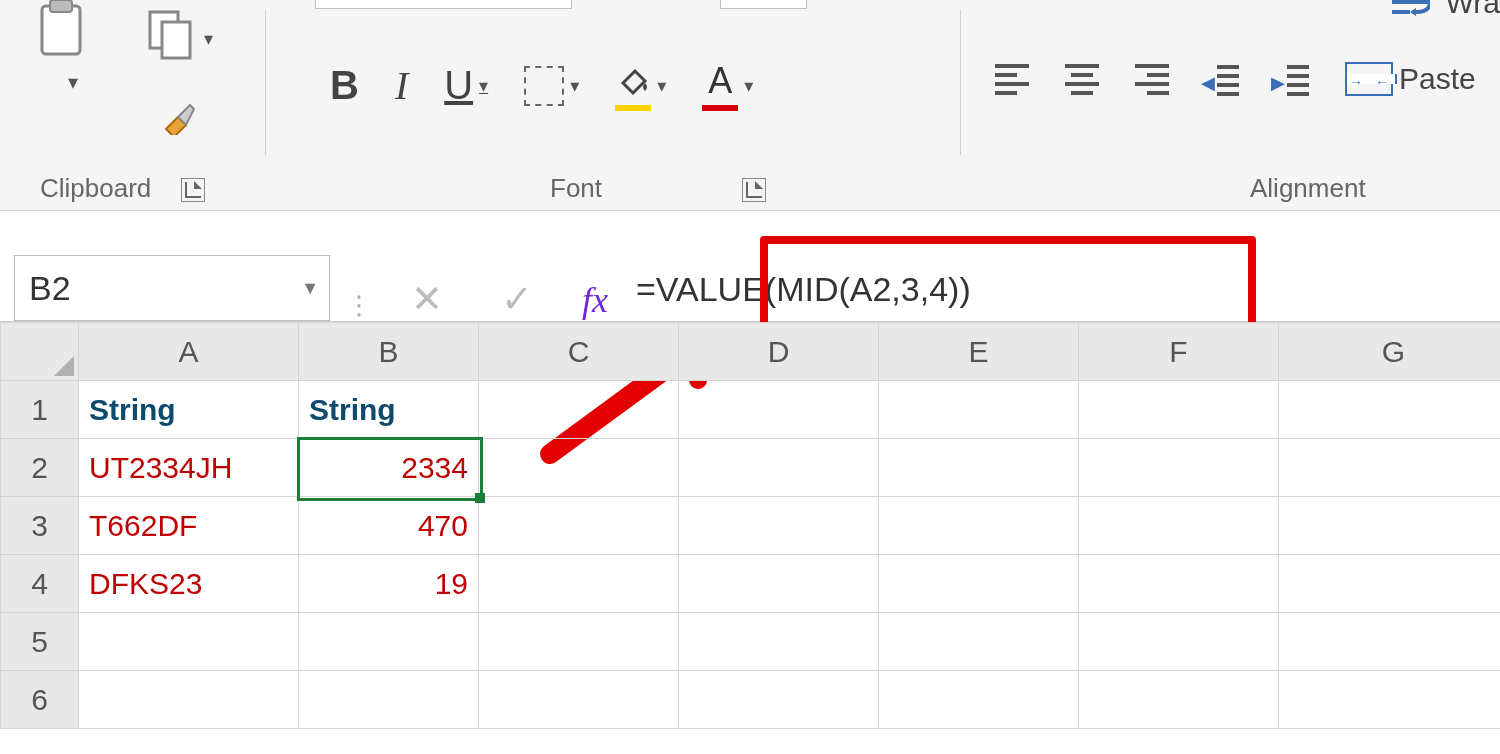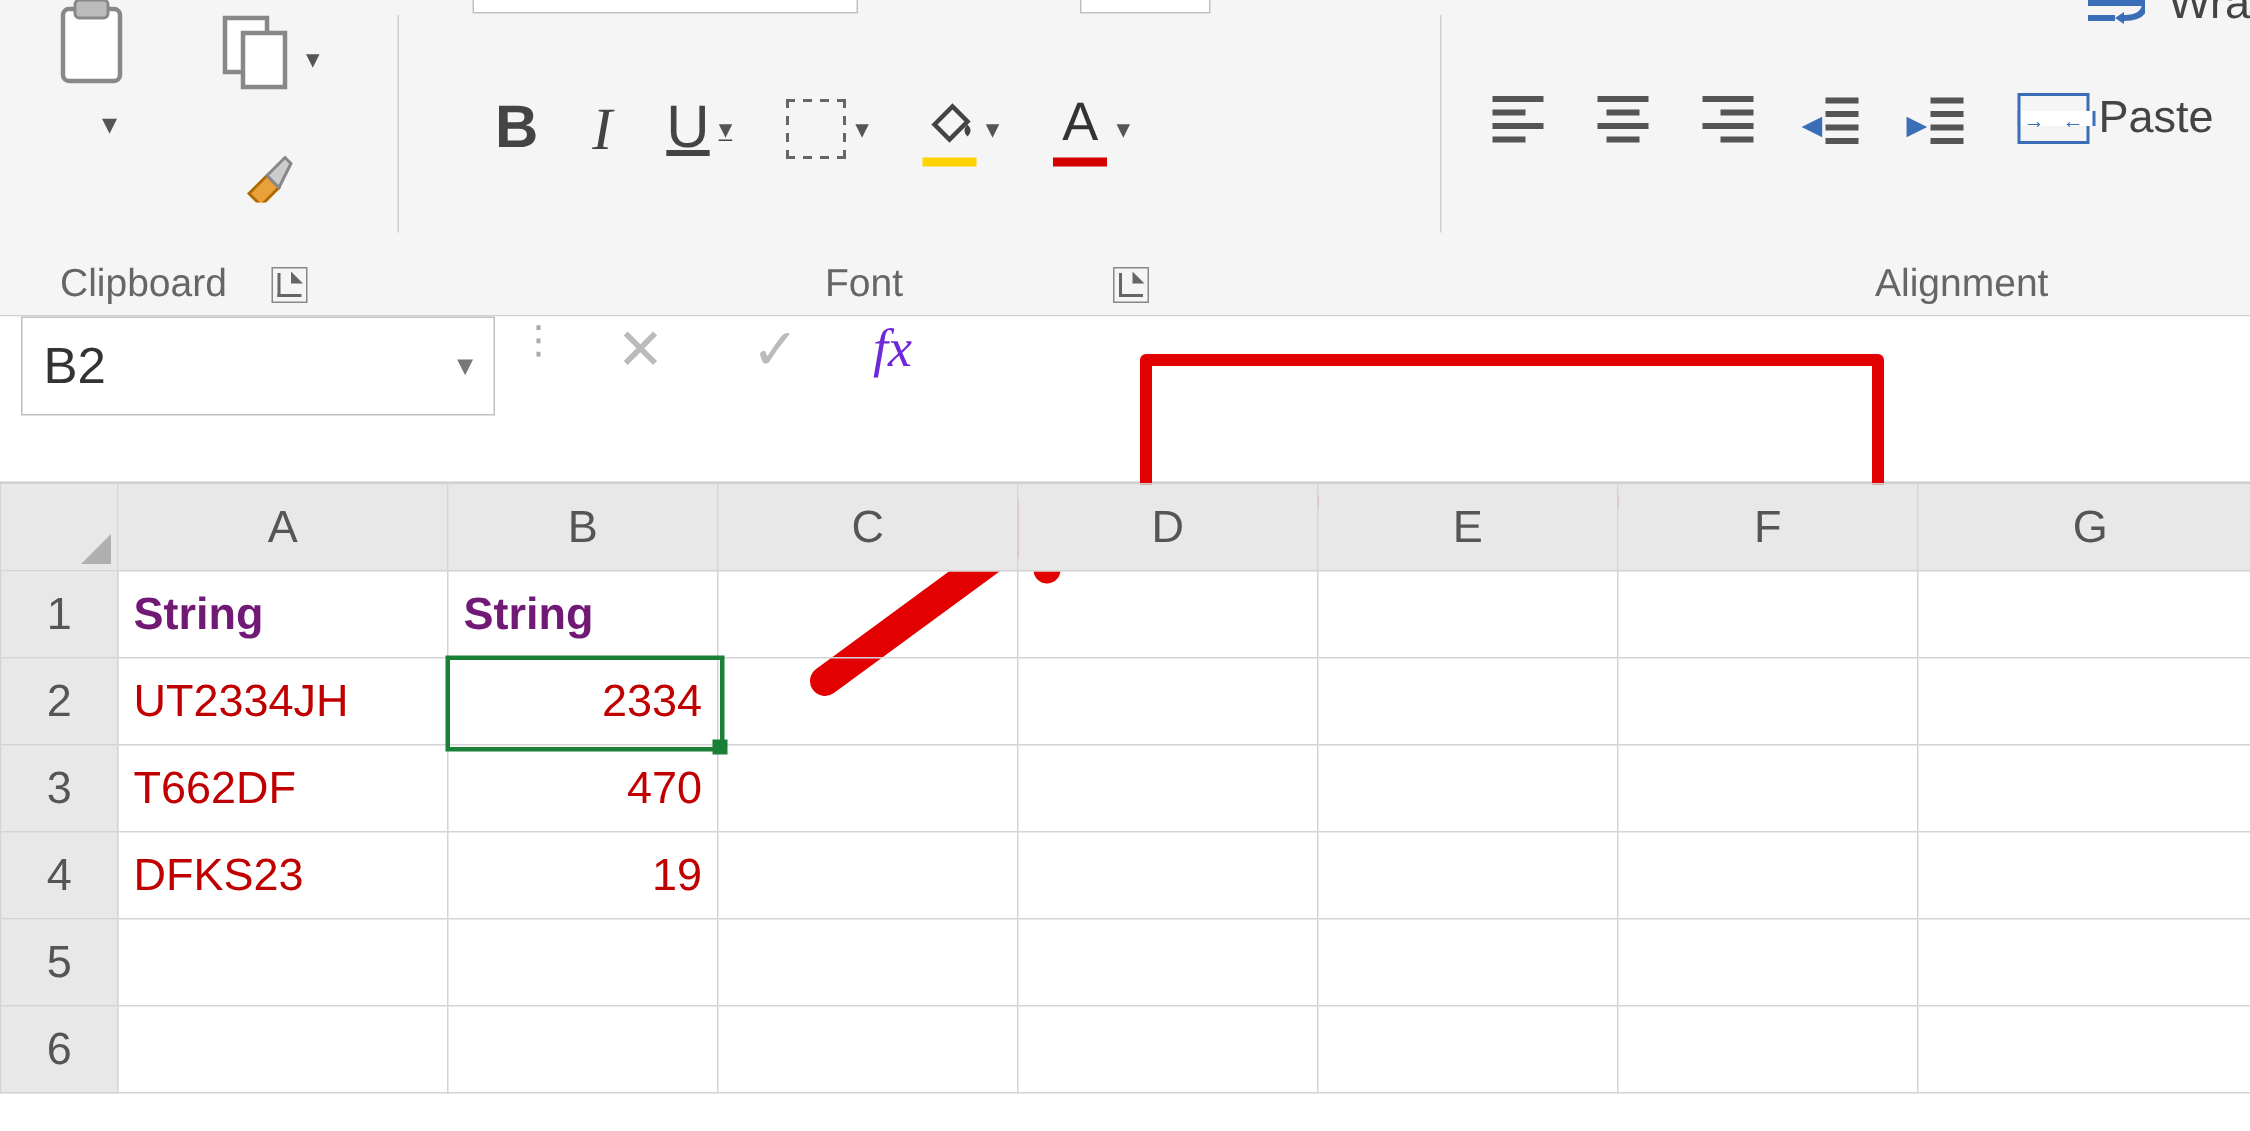--- a/index.html
+++ b/index.html
@@ -47,21 +47,21 @@
   .merge-ic{width:44px;height:30px;border:2px solid #3a6fb7;position:relative;display:inline-block}
   .merge-ic::before{content:"";position:absolute;left:-2px;top:10px;width:48px;height:10px;background:#fff;border-left:2px solid #3a6fb7;border-right:2px solid #3a6fb7}
   .merge-ic .a1{position:absolute;left:2px;top:8px;font-size:14px;color:#3a6fb7}
   .merge-ic .a2{position:absolute;right:2px;top:8px;font-size:14px;color:#3a6fb7}
   .merge-lbl{font-size:30px;color:#444;margin-left:6px}
   .wrap-part{position:absolute;right:0;top:-14px;display:flex;align-items:center;gap:10px}
   .vsep{position:absolute;top:10px;width:1px;height:145px;background:#d0d0d0}
   .vsep1{left:265px}.vsep2{left:960px}
 
   
-  .fbar{height:110px;background:#fff;border-bottom:1px solid #ccc;position:relative;display:flex;align-items:flex-start}
+  .fbar{height:110px;background:#fff;border-bottom:1px solid #ccc;position:relative;display:flex;align-items:flex-end}
   .namebox{margin-left:14px;width:300px;height:64px;border:1px solid #bfbfbf;background:#fff;font-size:34px;padding-left:14px;display:flex;align-items:center;position:relative}
   .namebox .dd{position:absolute;right:10px;color:#777;font-size:18px}
   .drag-dots{width:20px;margin:0 16px;color:#aaa;font-size:26px;letter-spacing:-2px;text-align:center}
   .fx-btn{width:90px;text-align:center;font-size:38px;color:#bbb}
   .fx-cancel{color:#bbb}
   .fx-accept{color:#bbb}
   .fx-label{font-family:"Times New Roman",serif;font-style:italic;font-size:36px;color:#6d28d9;margin:0 20px}
   .formula-input{flex:1;font-size:34px;color:#333;height:64px;display:flex;align-items:center;padding-left:8px}
   .hl-box{position:absolute;border:8px solid #e30000;border-radius:4px;left:760px;top:236px;width:480px;height:86px;pointer-events:none}
   .arrow-svg{position:absolute;left:530px;top:324px;pointer-events:none}
@@ -70,21 +70,21 @@
   .sheet{position:relative}
   table.grid{border-collapse:collapse;table-layout:fixed;width:1500px}
   table.grid th, table.grid td{border:1px solid #d4d4d4;height:58px;font-size:30px;padding:0 10px;box-sizing:border-box}
   table.grid th{background:#e8e8e8;font-weight:400;color:#555;text-align:center}
   .corner{width:78px;background:#e8e8e8;border:1px solid #d4d4d4;position:relative}
   .corner::after{content:"";position:absolute;right:4px;bottom:4px;width:0;height:0;border-left:20px solid transparent;border-bottom:20px solid #b0b0b0}
   th.rowhdr{width:78px;background:#e8e8e8;text-align:center;color:#555}
   .colA{width:220px}.colB{width:180px}.colC{width:200px}.colD{width:200px}.colE{width:200px}.colF{width:200px}.colG{width:230px}
   td.txt{text-align:left}
   td.num{text-align:right}
-  .bold{font-weight:700;color:#701a75}
+  .bold{font-weight:700;color:#0c4a6e}
   .red{color:#c00000}
   th.colsel{background:#dcdcdc;border-bottom:3px solid #1a7f37}
   th.rowsel{background:#dcdcdc;border-right:3px solid #1a7f37}
   .sel-cell{position:absolute;border:3px solid #1a7f37;pointer-events:none}
   .sel-cell::after{content:"";position:absolute;right:-5px;bottom:-5px;width:10px;height:10px;background:#1a7f37}
 </style>
 </head>
 <body>
 
 <div class="ribbon">
@@ -217,20 +217,21 @@
 
 <div class="fbar">
   <div class="namebox">
     <span>B2</span>
     <span class="dd">▼</span>
   </div>
   <div class="drag-dots">⋮</div>
   <div class="fx-btn fx-cancel">✕</div>
   <div class="fx-btn fx-accept">✓</div>
   <div class="fx-label">fx</div>
+  <div class="formula-input">=VALUE(MID(A2,3,4))</div>
 </div>
 
 <div class="hl-box"></div>
 <svg class="arrow-svg" width="220" height="150">
   <path d="M20 130 L170 20" stroke="#e30000" stroke-width="20" stroke-linecap="round"></path>
   <path d="M170 20 L135 20 L170 20 L168 56 Z" fill="#e30000" stroke="#e30000" stroke-width="18" stroke-linejoin="round"></path>
 </svg>
 
 <div class="sheet">
 <table class="grid">

